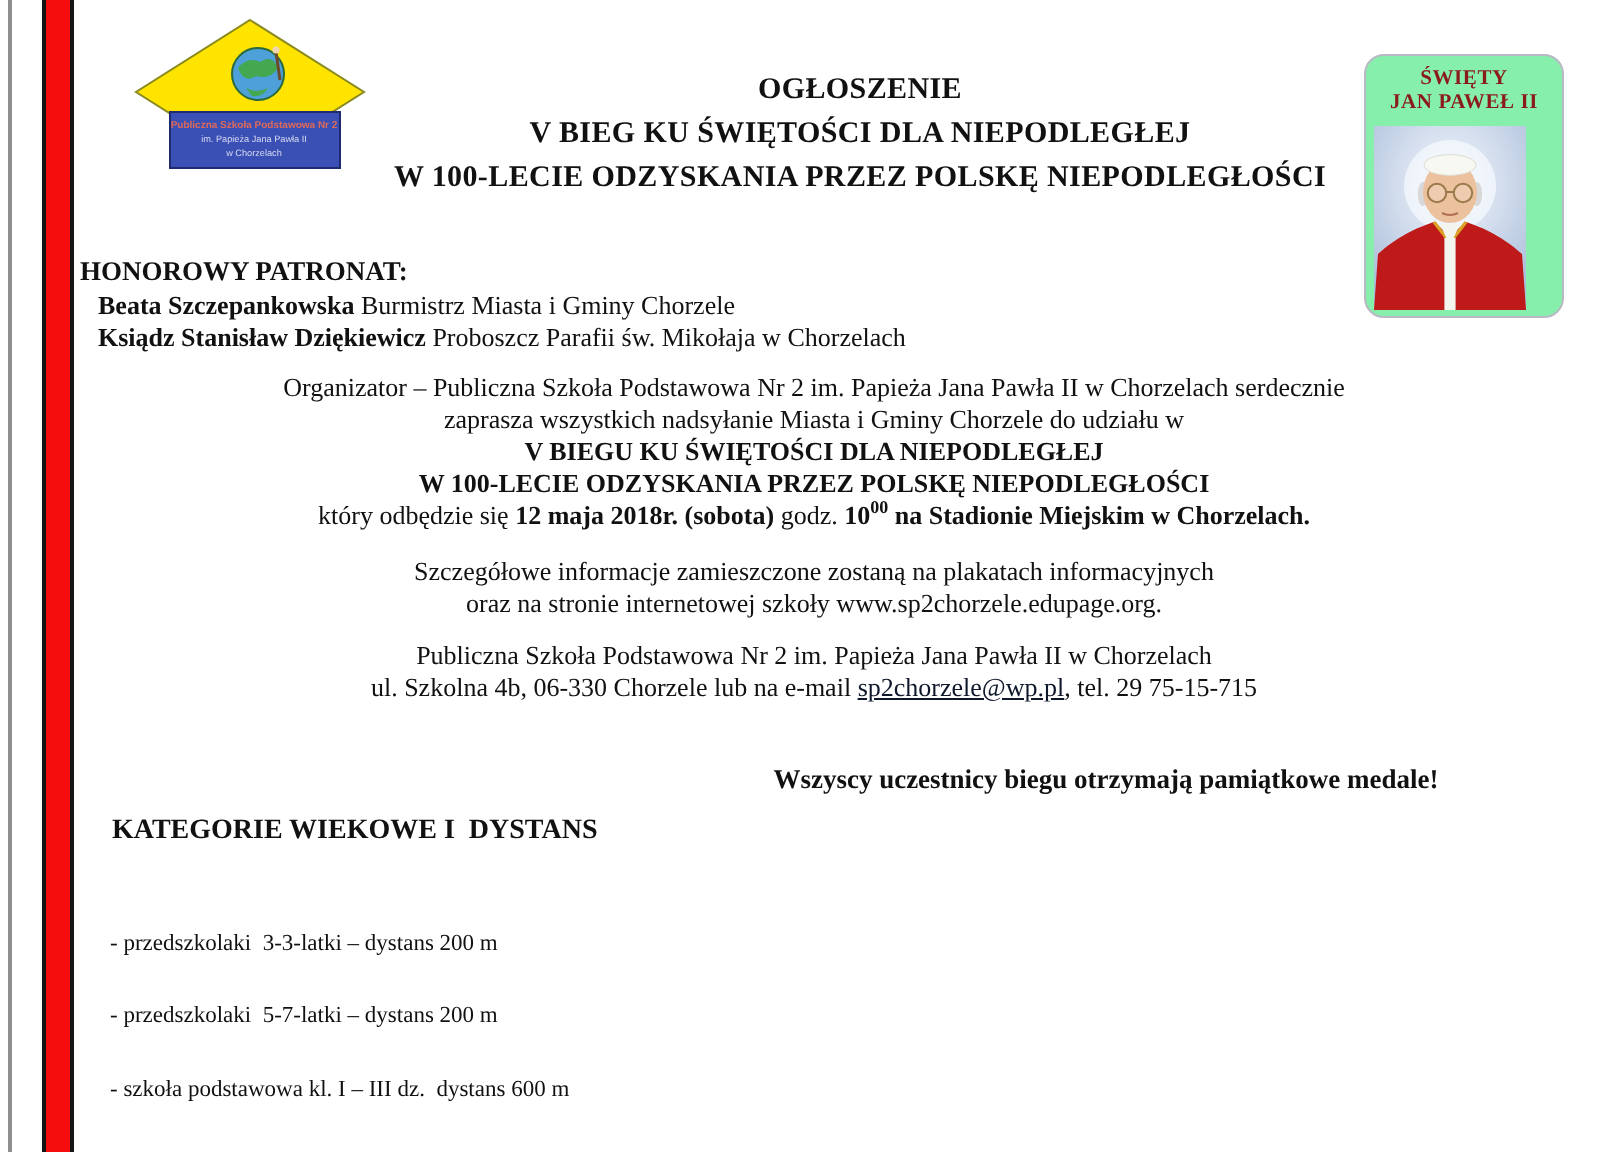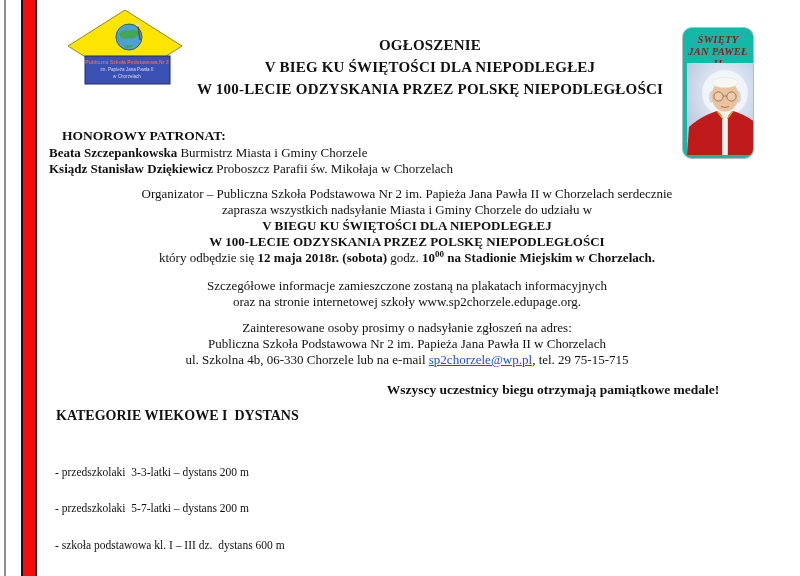--- a/index.html
+++ b/index.html
@@ -13,38 +13,38 @@
 
   
   .logo{position:absolute;left:62px;top:4px;width:126px;height:86px;}
   .logo svg{position:absolute;left:0;top:0;}
 
   
   .title-block{position:absolute;left:150px;top:34px;width:560px;text-align:center;
     font-weight:bold;font-size:15px;line-height:22px;letter-spacing:.2px;}
 
   
-  .pope-card{position:absolute;left:682px;top:27px;width:72px;height:132px;background:#14b8a6;
-    border:1px solid #b9b9c5;border-radius:10px;box-sizing:border-box;overflow:hidden;font-style:italic;}
+  .pope-card{position:absolute;left:682px;top:27px;width:100px;height:132px;background:#86efac;
+    border:1px solid #b9b9c5;border-radius:10px;box-sizing:border-box;overflow:hidden;}
   .pope-title{margin-top:6px;text-align:center;font-weight:bold;font-size:10.5px;line-height:12px;
     color:#8b1a1a;letter-spacing:.3px;}
   .pope-portrait{position:absolute;left:4px;top:34px;width:76px;height:94px;}
 
   
-  .patronat-heading{position:absolute;left:40px;top:128px;font-weight:bold;font-size:13.5px;margin-left:22px;}
+  .patronat-heading{position:absolute;left:40px;top:128px;font-weight:bold;font-size:13.5px;}
   .patronat-entries{position:absolute;left:49px;top:145px;font-size:13px;line-height:16px;white-space:nowrap;}
   .patronat-entries b{font-weight:bold;}
 
   .center-block{position:absolute;left:97px;width:620px;text-align:center;font-size:13px;line-height:16px;}
   .invitation{top:186px;}
   .info{top:278px;}
   .zgloszenia{top:320px;}
   .bold{font-weight:bold;}
   sup{font-size:9px;font-weight:bold;vertical-align:super;line-height:0;}
-  a.email{color:#1d4ed8;text-decoration:underline;cursor:pointer;}
+  a.email{color:#0f172a;text-decoration:underline;cursor:pointer;}
 
   .medals{position:absolute;left:378px;top:382px;width:350px;text-align:center;
     font-weight:bold;font-size:13.5px;}
 
   .kategorie-heading{position:absolute;left:56px;top:408px;font-weight:bold;font-size:14px;white-space:pre;}
   .kategorie-list{position:absolute;left:55px;top:442px;font-size:11.5px;line-height:12.1px;white-space:pre;}
 </style>
 </head>
 <body>
 
@@ -124,21 +124,20 @@
     <div class="bold">W 100-LECIE ODZYSKANIA PRZEZ POLSKĘ NIEPODLEGŁOŚCI</div>
     <div><span>który odbędzie się </span><span class="bold">12 maja 2018r. (sobota)</span><span> godz. </span><span class="bold">10</span><sup>00</sup><span class="bold"> na Stadionie Miejskim w Chorzelach.</span></div>
   </div>
 
   <div class="center-block info">
     <div>Szczegółowe informacje zamieszczone zostaną na plakatach informacyjnych</div>
     <div>oraz na stronie internetowej szkoły www.sp2chorzele.edupage.org.</div>
   </div>
 
   <div class="center-block zgloszenia">
-    <div>Zainteresowane osoby prosimy o nadsyłanie zgłoszeń na adres:</div>
     <div>Publiczna Szkoła Podstawowa Nr 2 im. Papieża Jana Pawła II w Chorzelach</div>
     <div><span>ul. Szkolna 4b, 06-330 Chorzele lub na e-mail </span><a class="email">sp2chorzele@wp.pl</a><span>, tel. 29 75-15-715</span></div>
   </div>
 
   <div class="medals">Wszyscy uczestnicy biegu otrzymają pamiątkowe medale!</div>
 
   <div class="kategorie-heading">KATEGORIE WIEKOWE I  DYSTANS</div>
   <div class="kategorie-list">
     <div>- przedszkolaki  3-3-latki – dystans 200 m</div>
     <div>- przedszkolaki  5-7-latki – dystans 200 m</div>

